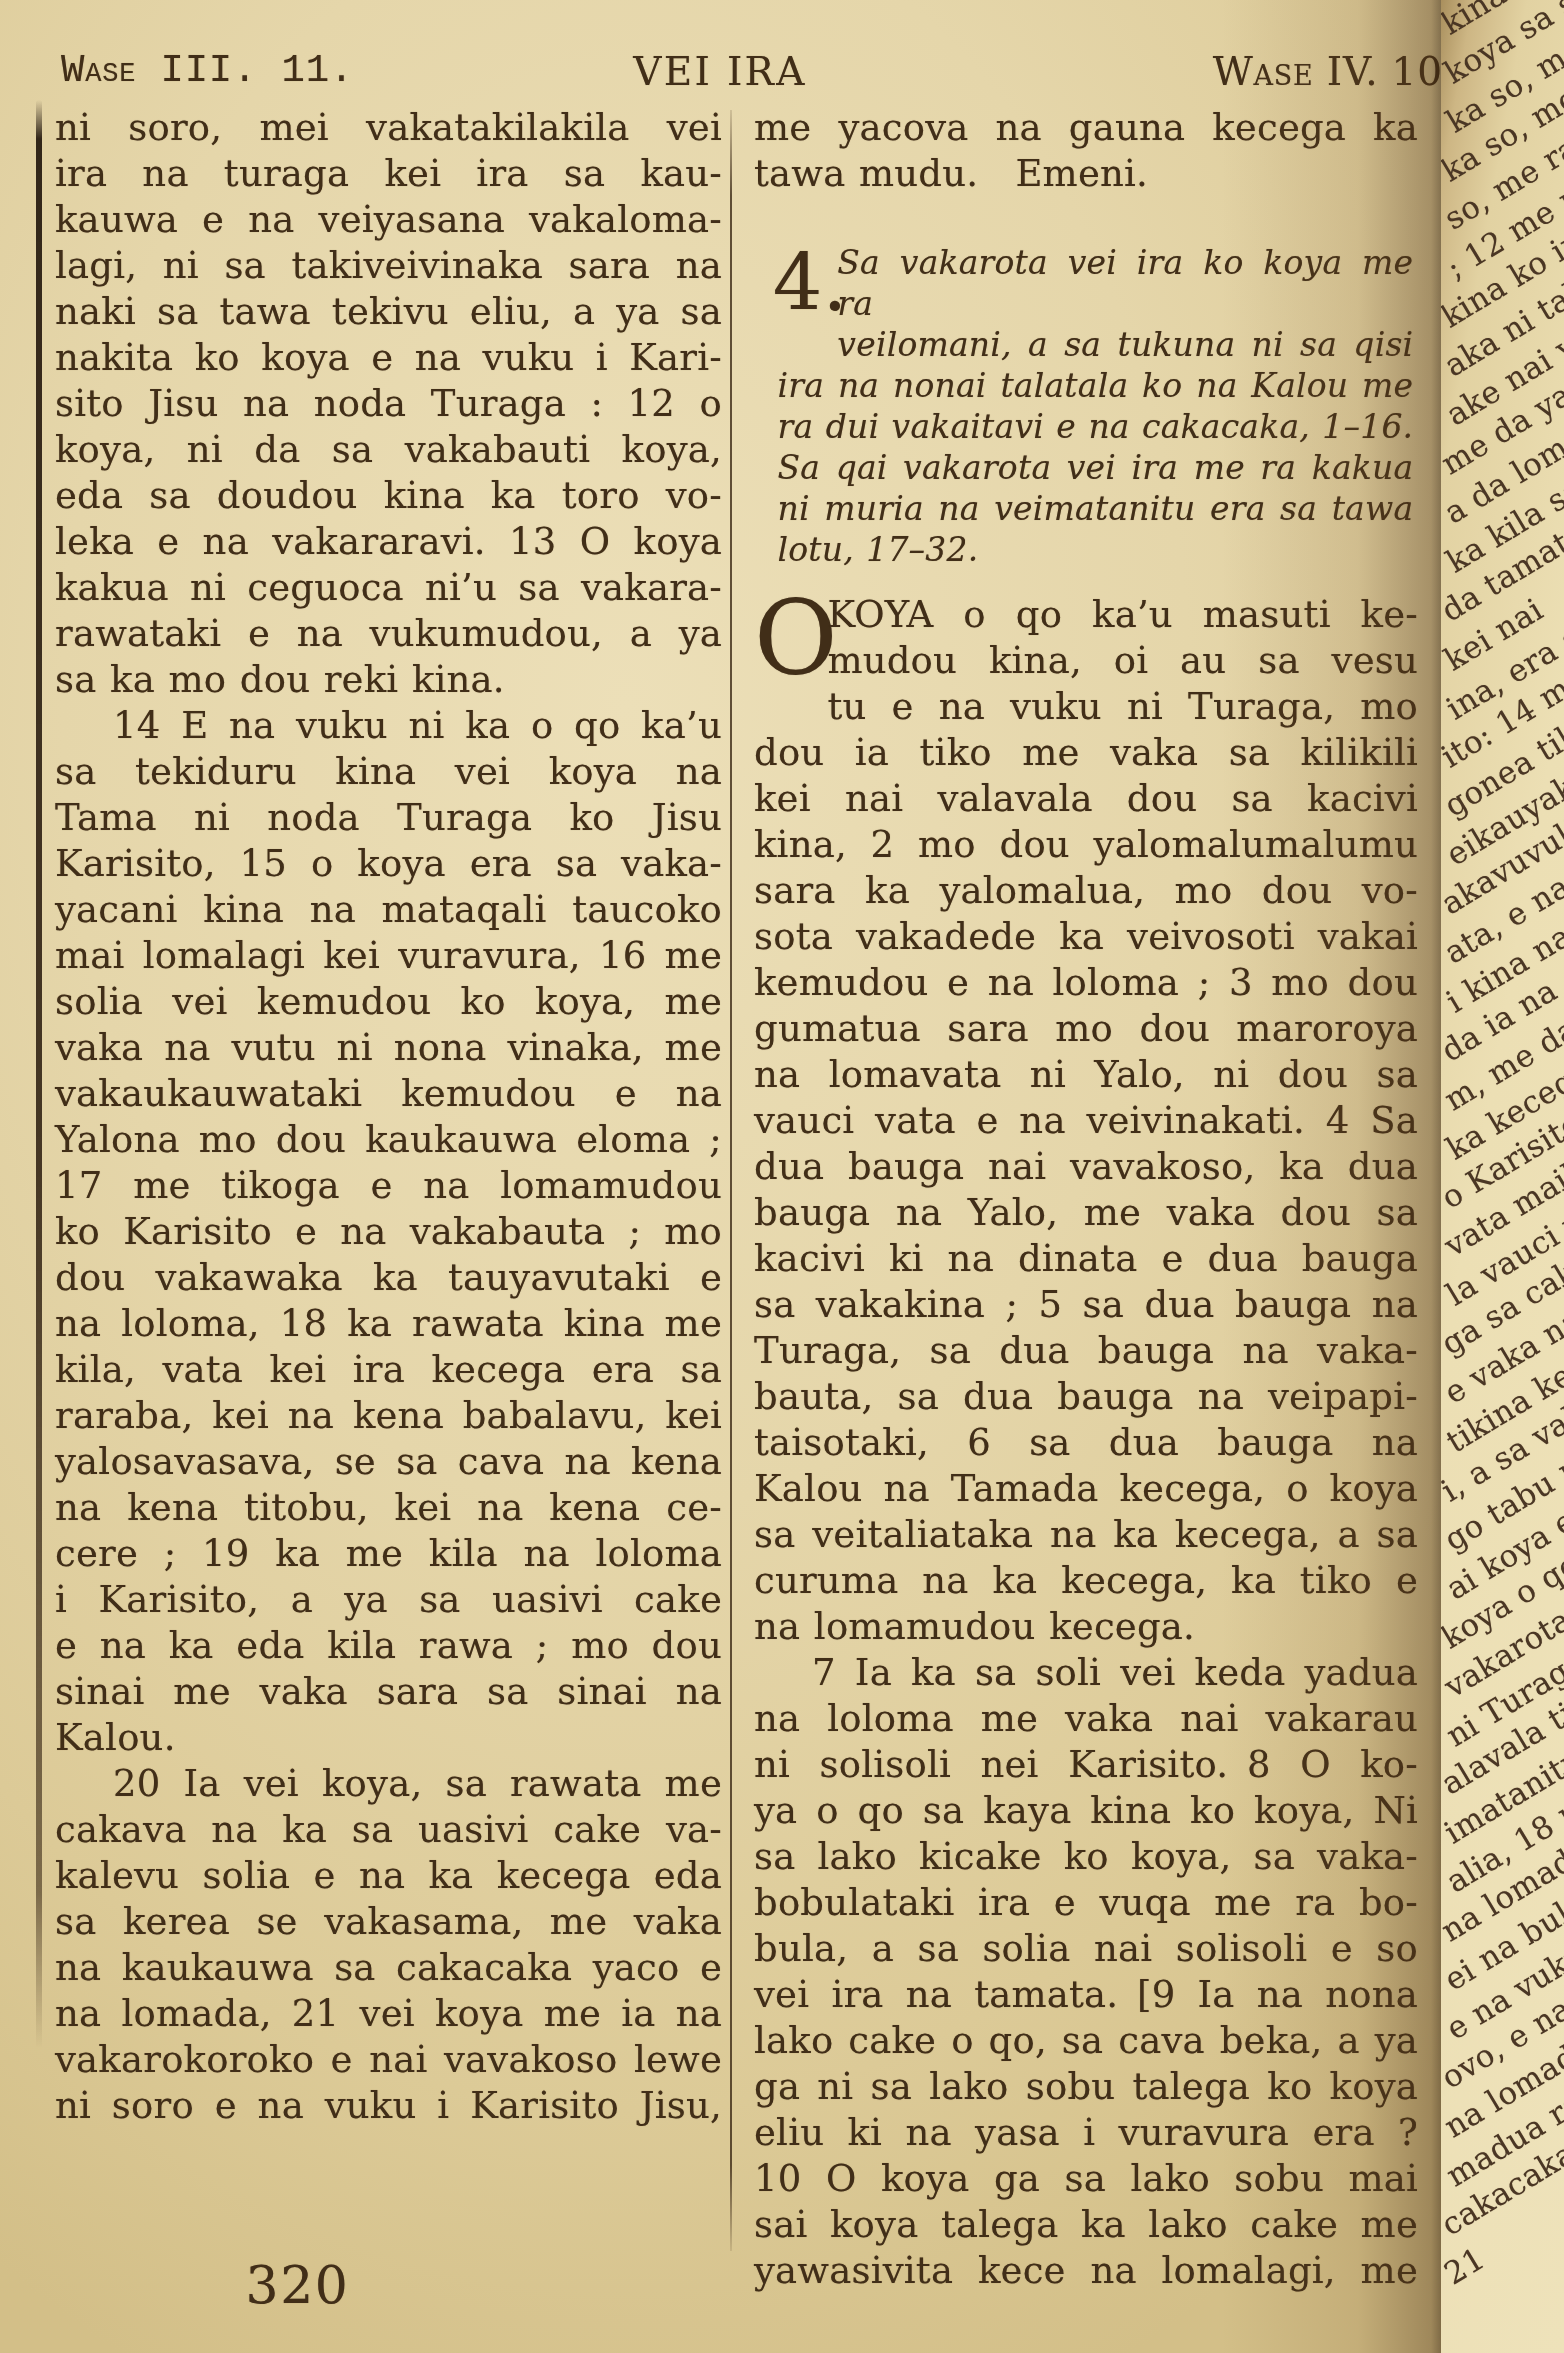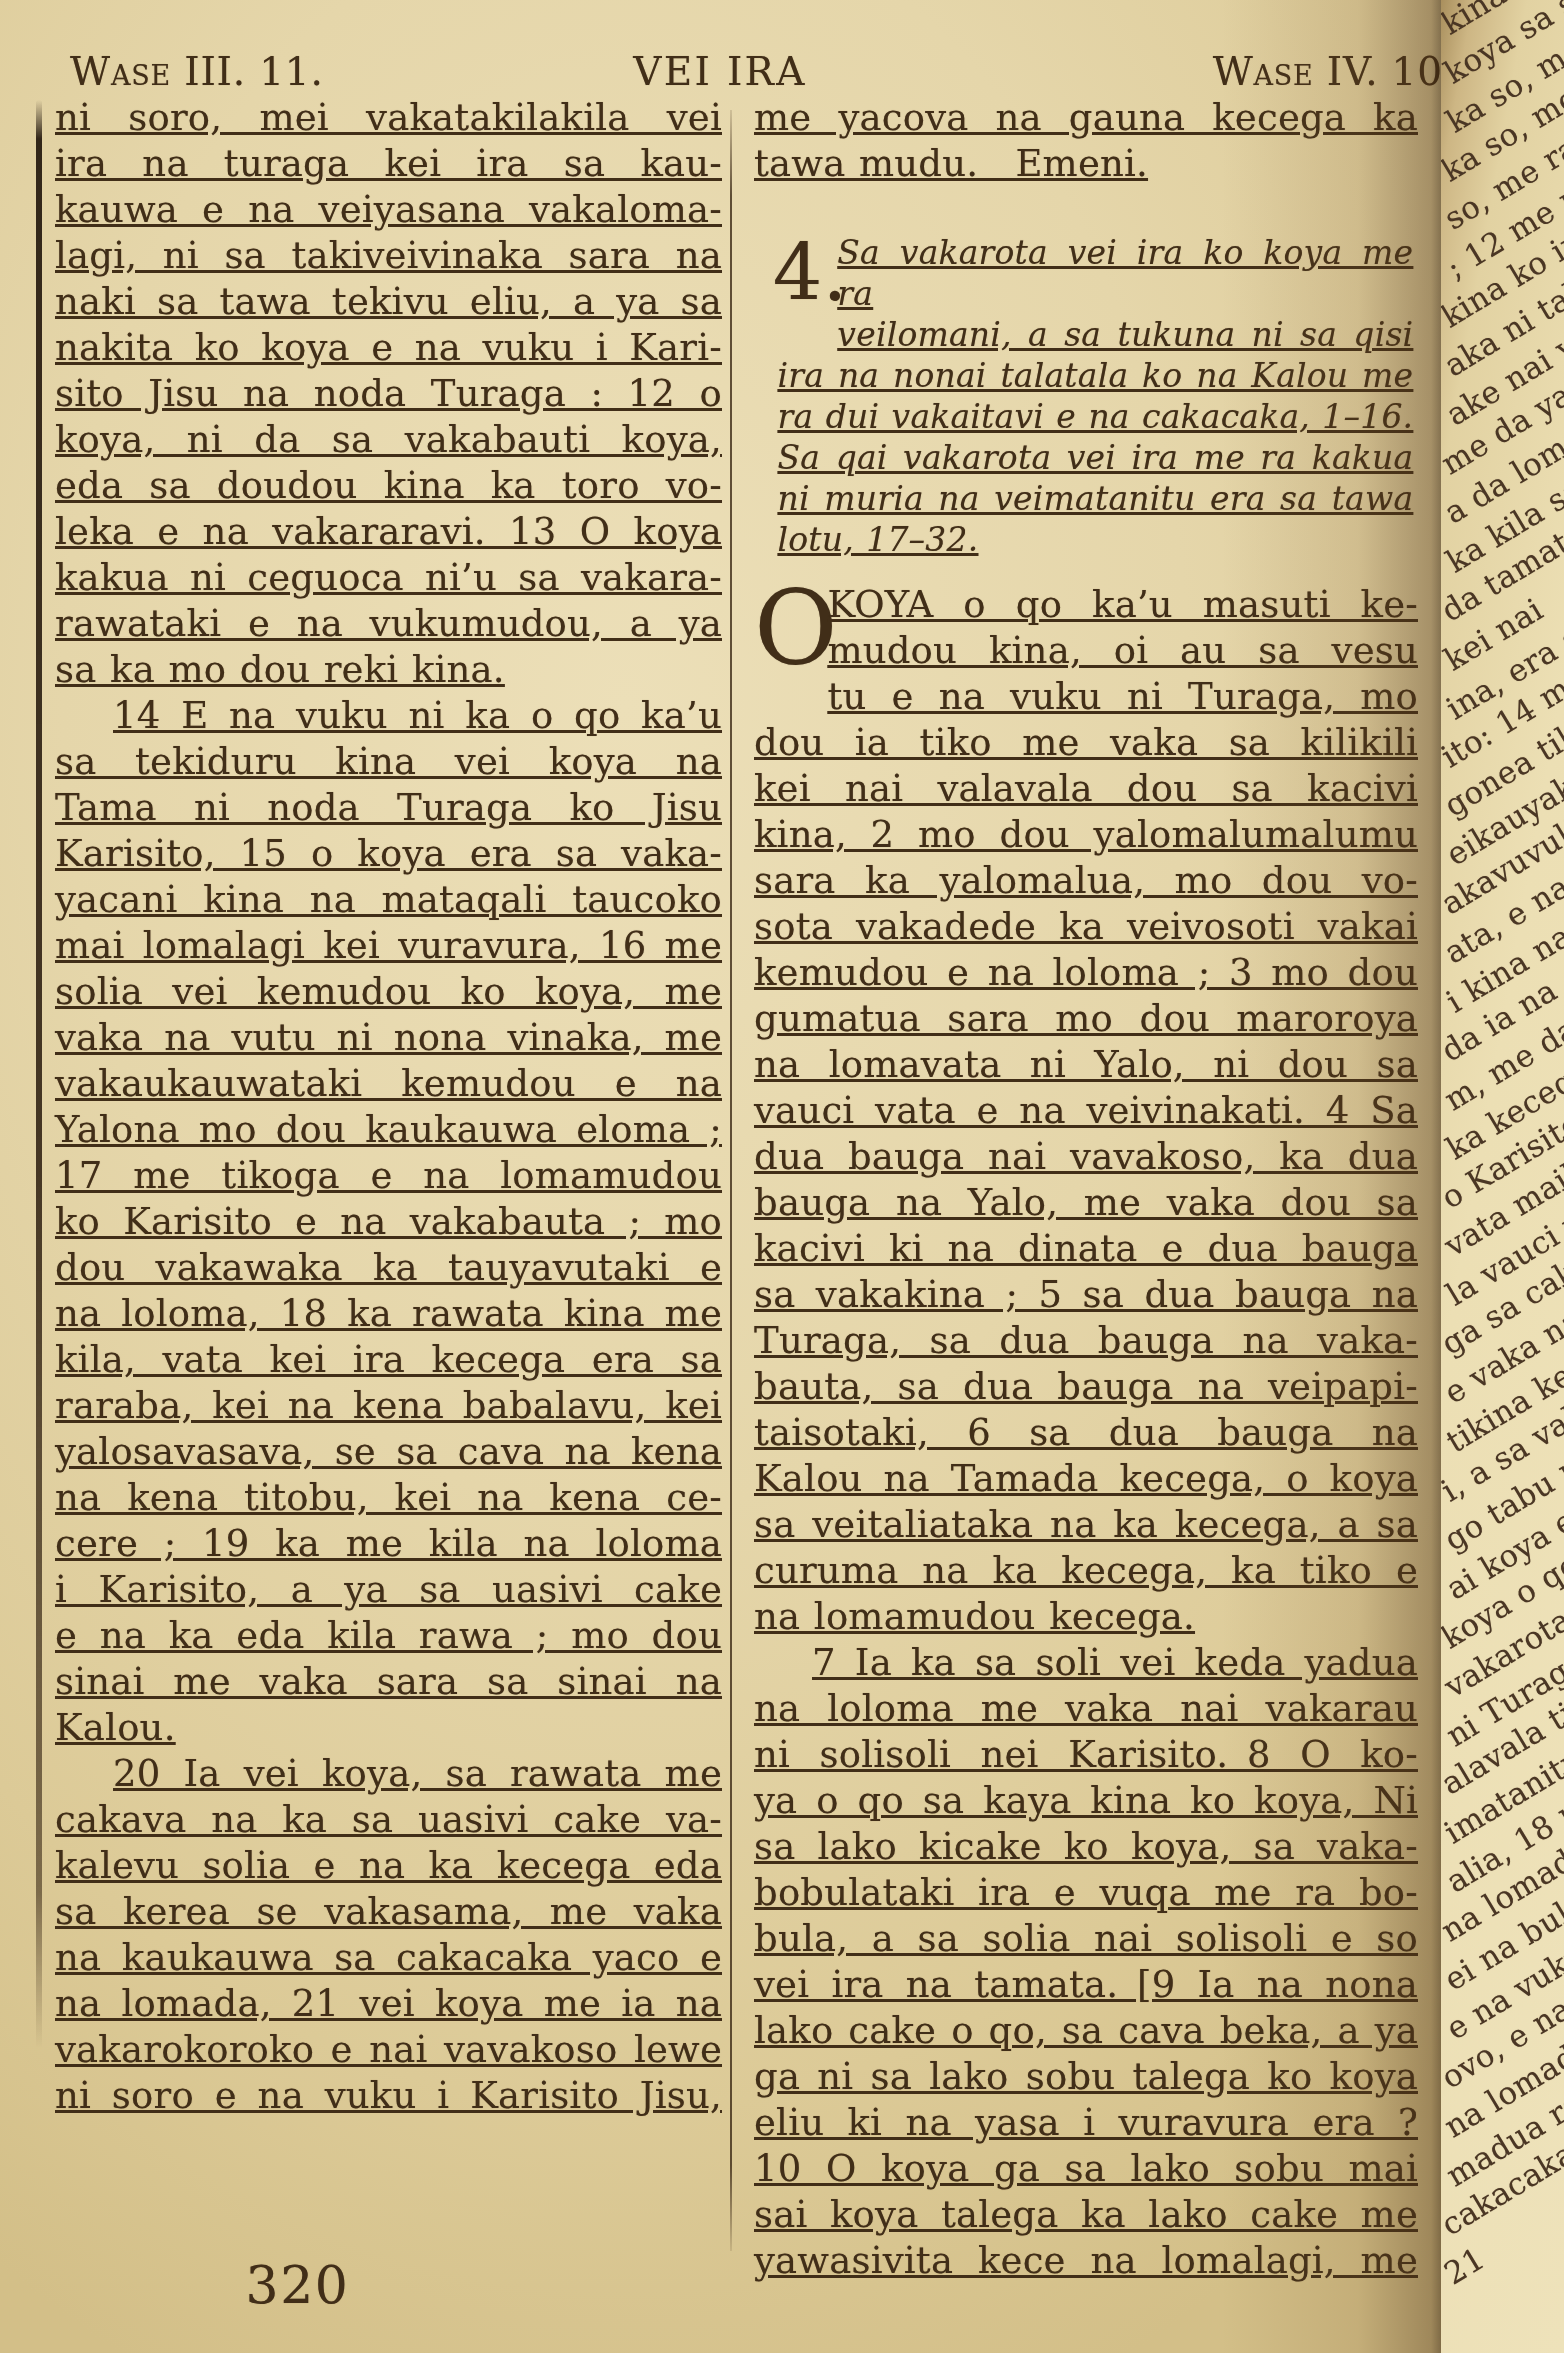--- a/index.html
+++ b/index.html
@@ -21,26 +21,26 @@
   .gutter-line{
     position:absolute;left:36px;top:100px;width:5.5px;height:1948px;border-radius:3.1px;
     background:linear-gradient(to bottom, rgba(25,14,6,0) 0%, rgba(25,14,6,.88) 2%, rgba(35,20,8,.82) 55%, rgba(45,28,12,.55) 92%, rgba(45,28,12,0) 100%);
     filter:blur(0.4px);
   }
   .divider{
     position:absolute;left:730px;top:110px;width:2.3px;height:2141px;
     background:linear-gradient(to bottom, rgba(70,48,26,.15) 0%, rgba(60,42,22,.8) 4%, rgba(60,42,22,.8) 96%, rgba(70,48,26,.12) 100%);
   }
   .header{position:absolute;left:55px;top:49px;width:1401px;height:56px;font-size:39px;letter-spacing:0.8px;}
-  .h-left{position:absolute;left:15px;top:0;}
+  .h-left{position:absolute;left:6px;top:0;font-family:Liberation Mono, monospace;}
   .h-center{position:absolute;left:0;top:0;width:1330px;text-align:center;letter-spacing:2.3px;}
   .h-right{position:absolute;right:0;top:0;}
   .sc{font-variant:small-caps;}
   .ink{text-shadow:0 0 0.8px rgba(62,40,20,0.45);}
-  .col{position:absolute;top:95px;text-decoration:underline;}
+  .col{position:absolute;top:105px;}
   .col-left{left:55px;width:667px;font-size:37px;line-height:46px;}
   .col-right{left:754px;width:664px;font-size:37px;line-height:46px;}
   .ln{text-align:justify;text-align-last:justify;letter-spacing:0.2px;word-spacing:1.6px;text-shadow:0 0 0.8px rgba(62,40,20,0.45);}
   .ln.nj{text-align-last:left;}
   .ln.ind{text-indent:58px;}
   .summary{margin:45px 4.7px 22px 23.5px;font-style:italic;font-size:33px;line-height:41px;}
   .chapter-num{
     float:left;width:52px;height:83px;font-size:78px;line-height:78px;
     font-style:normal;margin:1.6px 12.5px 0 -4.7px;text-shadow:0 0 0.8px rgba(62,40,20,0.5);
   }

